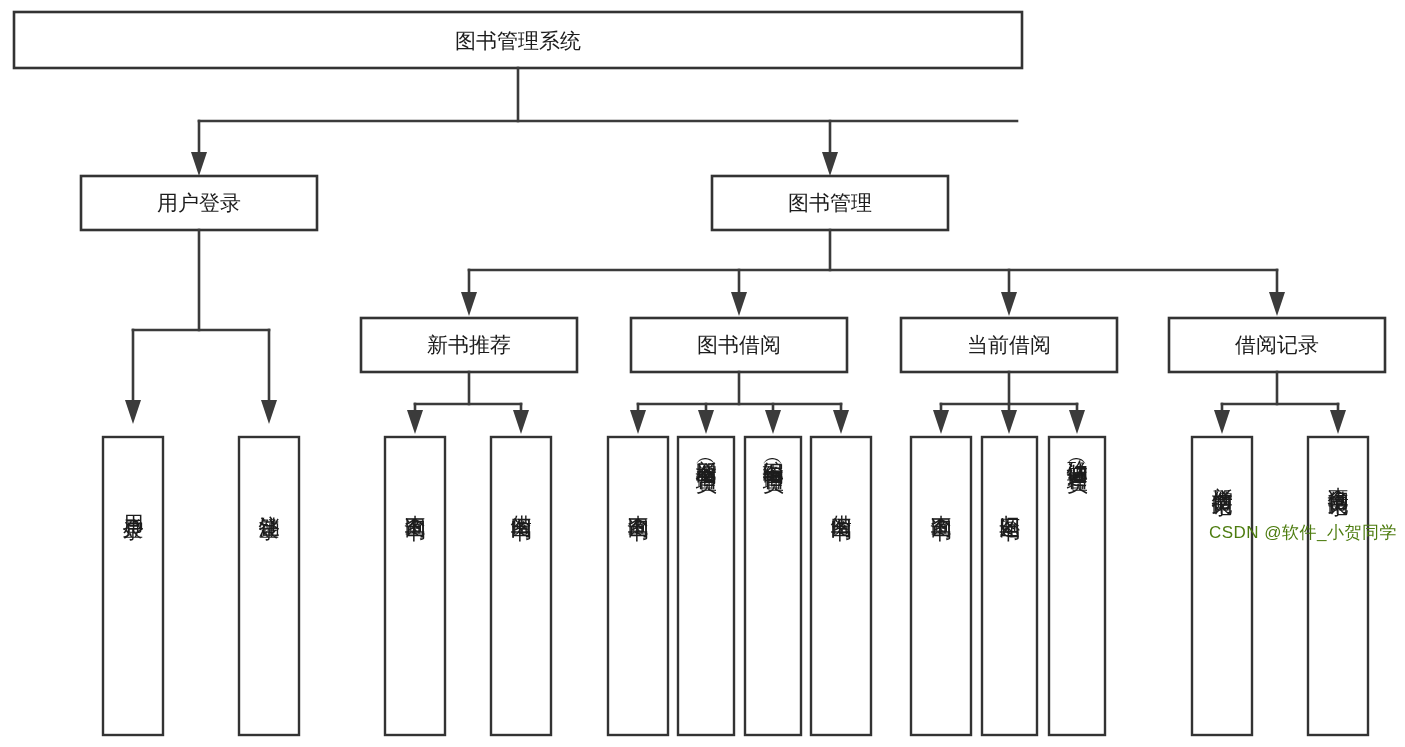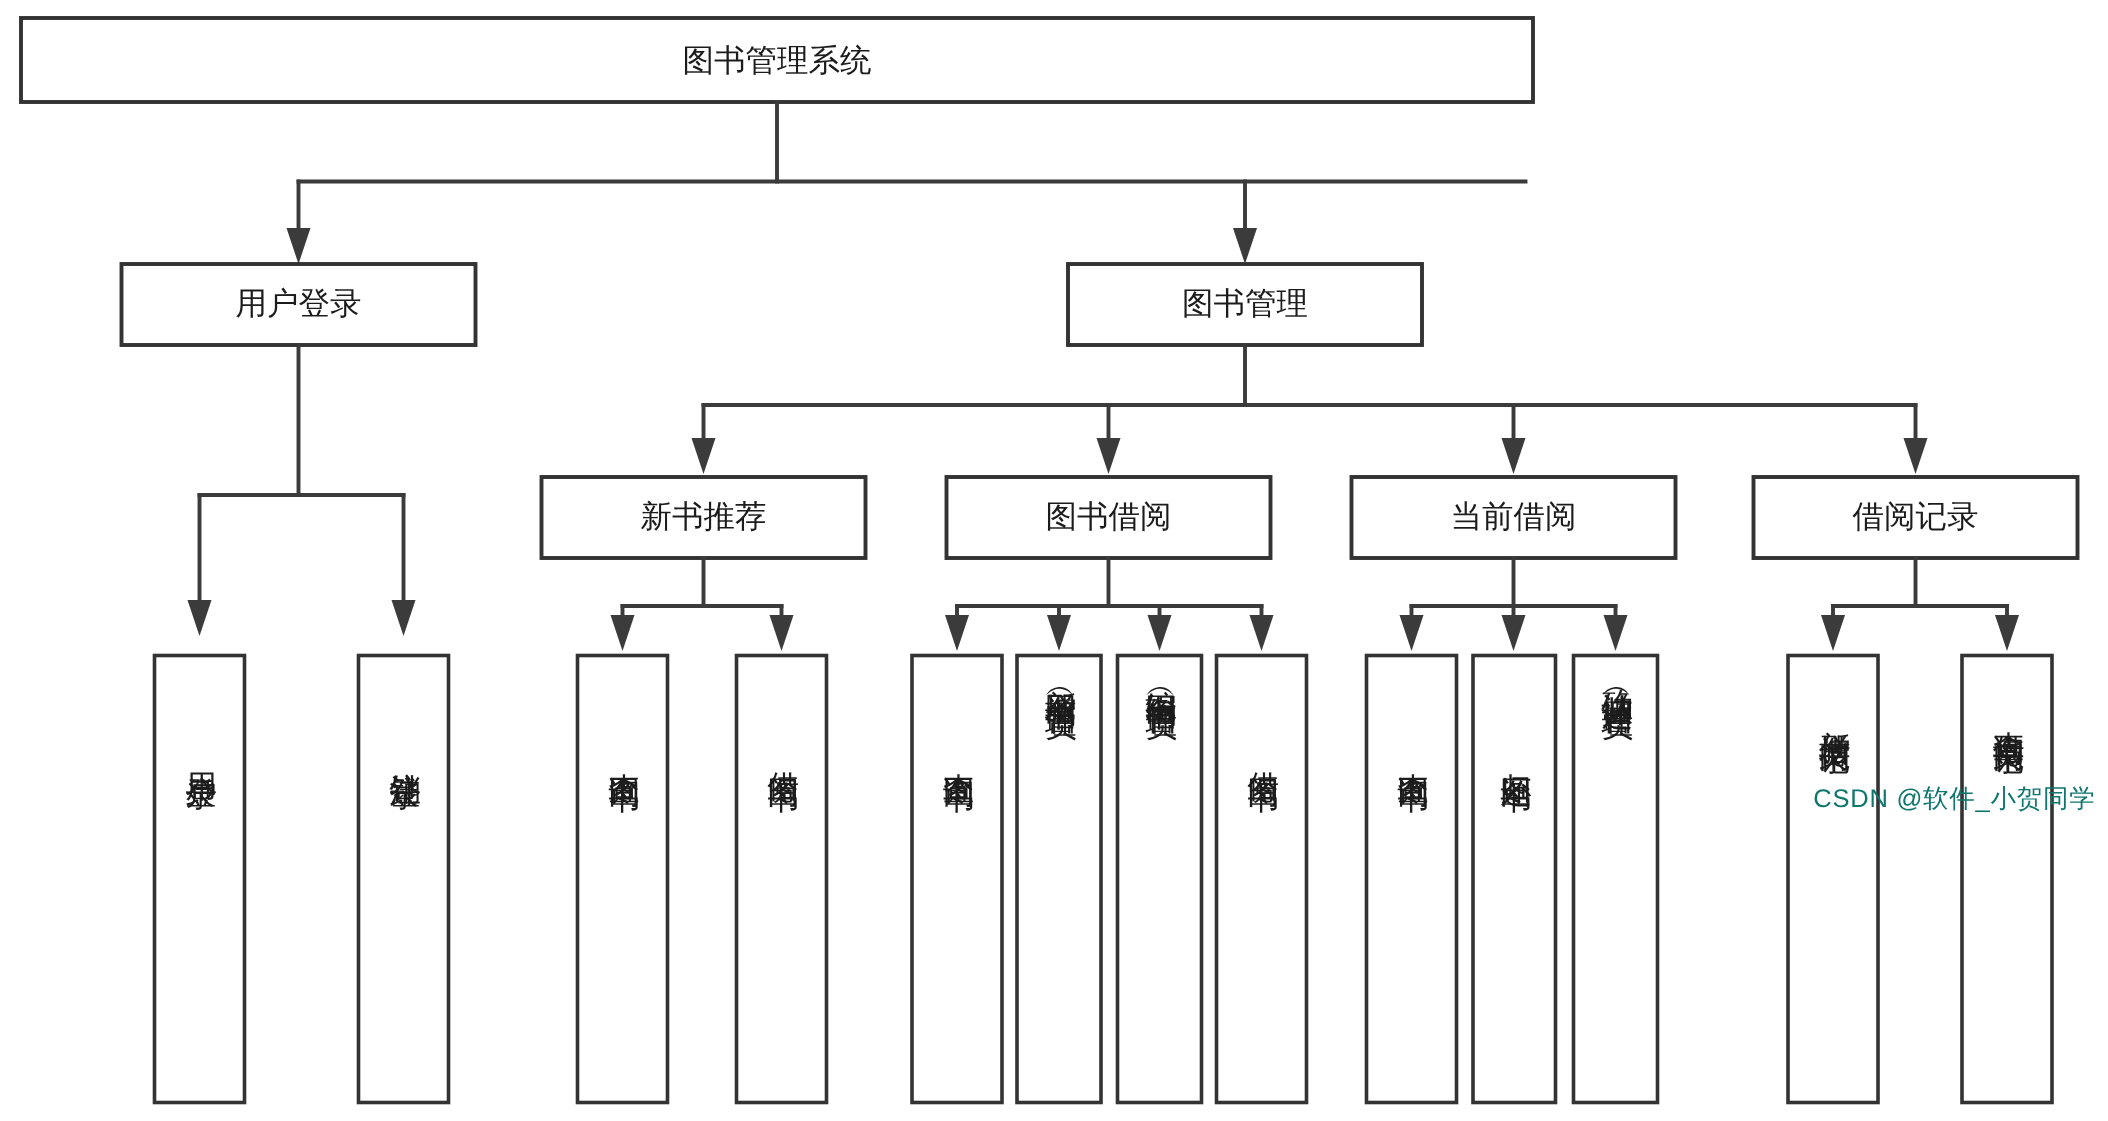--- a/index.html
+++ b/index.html
@@ -70,21 +70,21 @@
     color: #1c1c1c;
     letter-spacing: 2px;
     white-space: nowrap;
   }
   .watermark {
     position: absolute;
     right: 8px;
     bottom: 6px;
     font-family: "Liberation Sans", "DejaVu Sans", sans-serif;
     font-size: 17px;
-    color: #0f766e;
+    color: #4d7c0f;
     letter-spacing: 0.5px;
     white-space: nowrap;
     margin-left: 41px;
   }
 </style>
 </head>
 <body>
 
 <div id="diagram-root">
 

